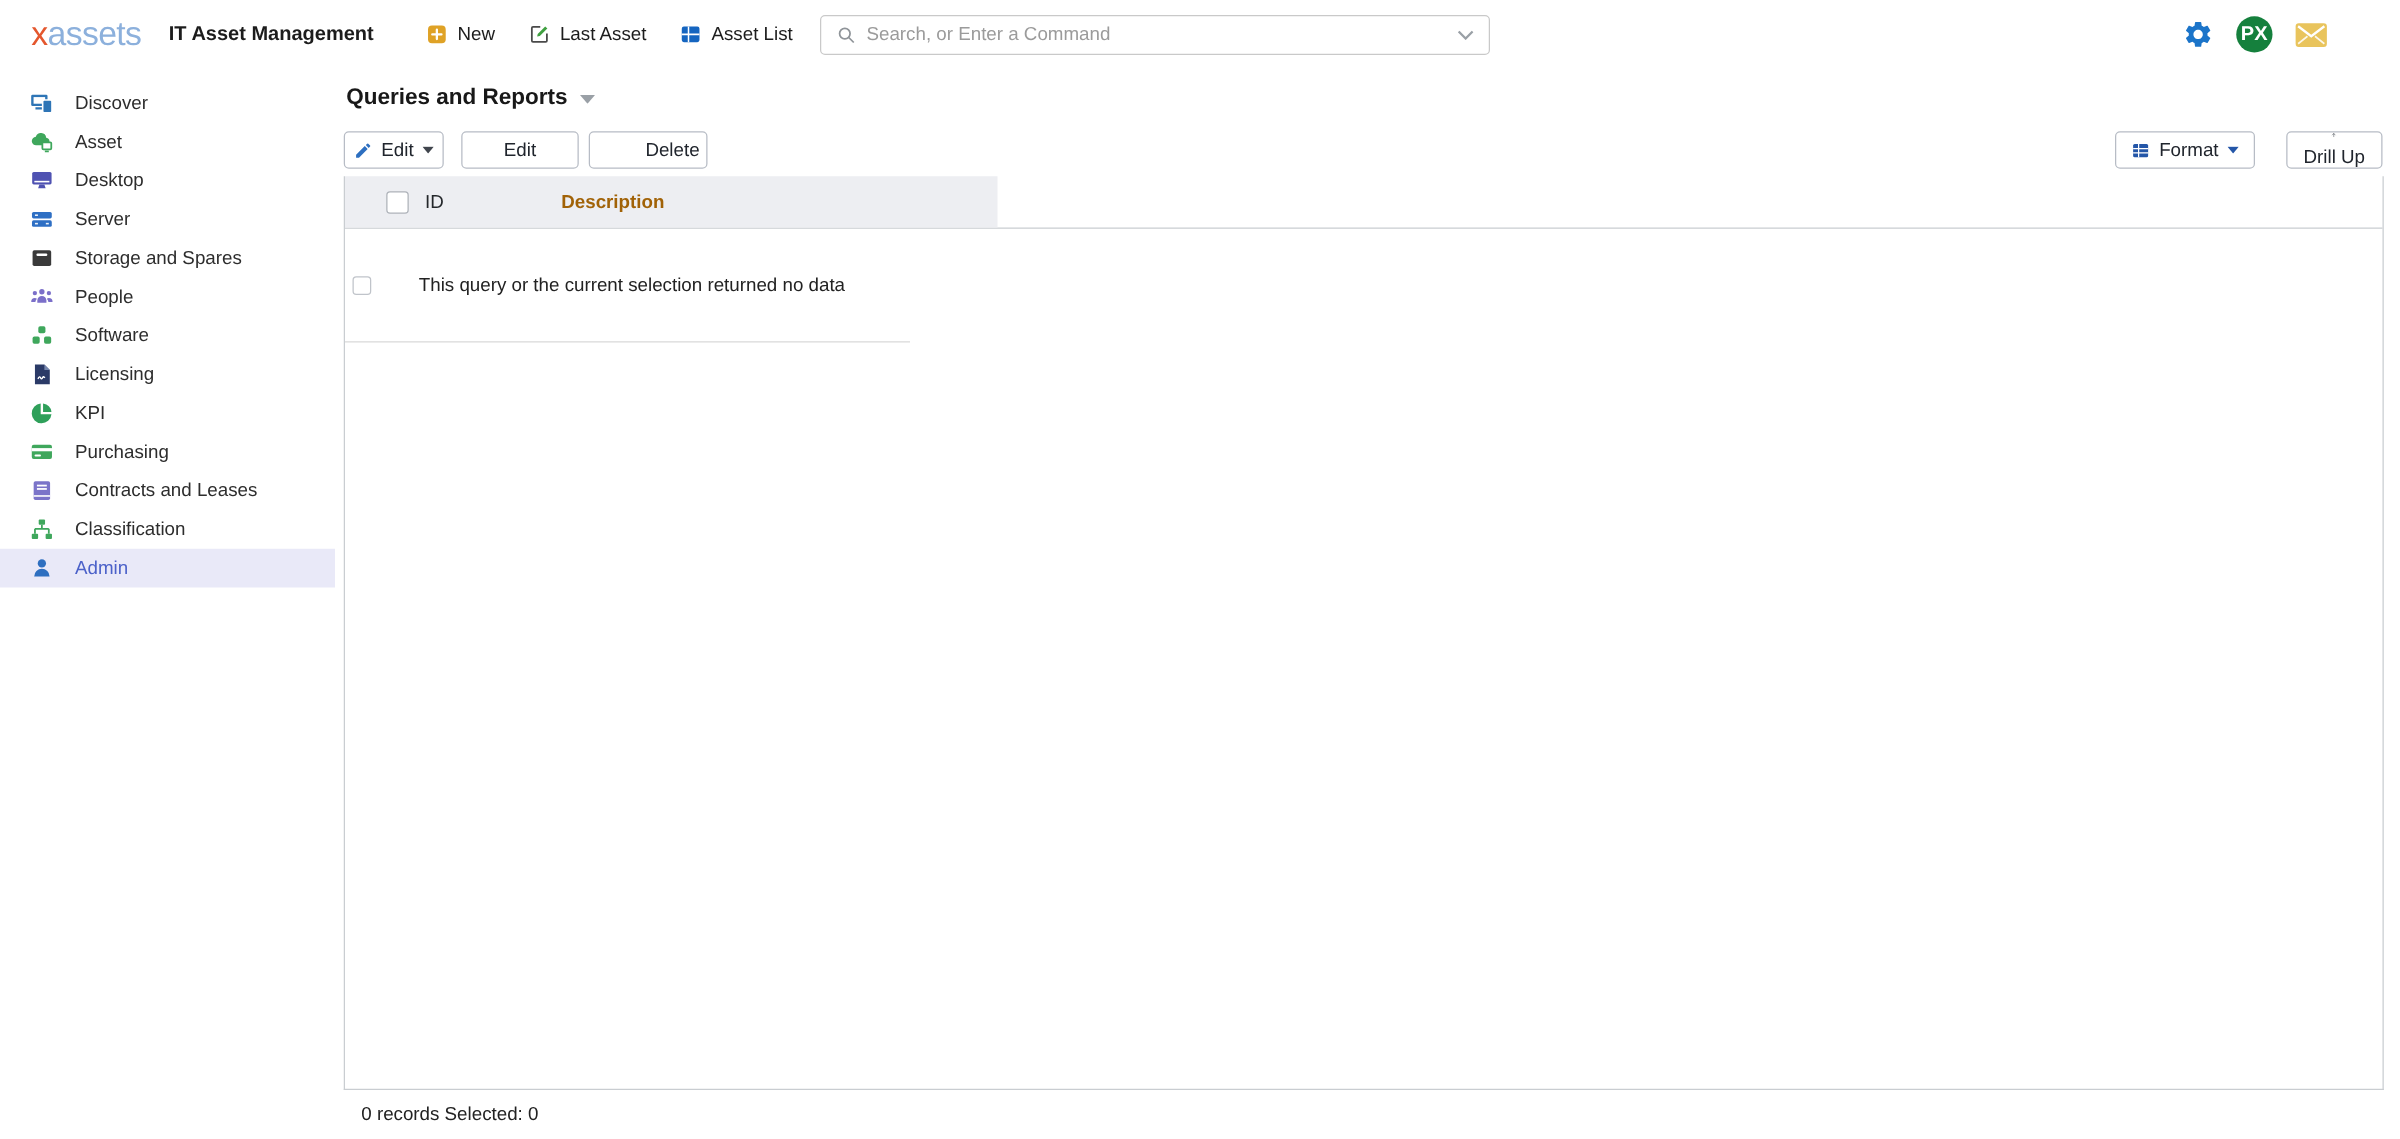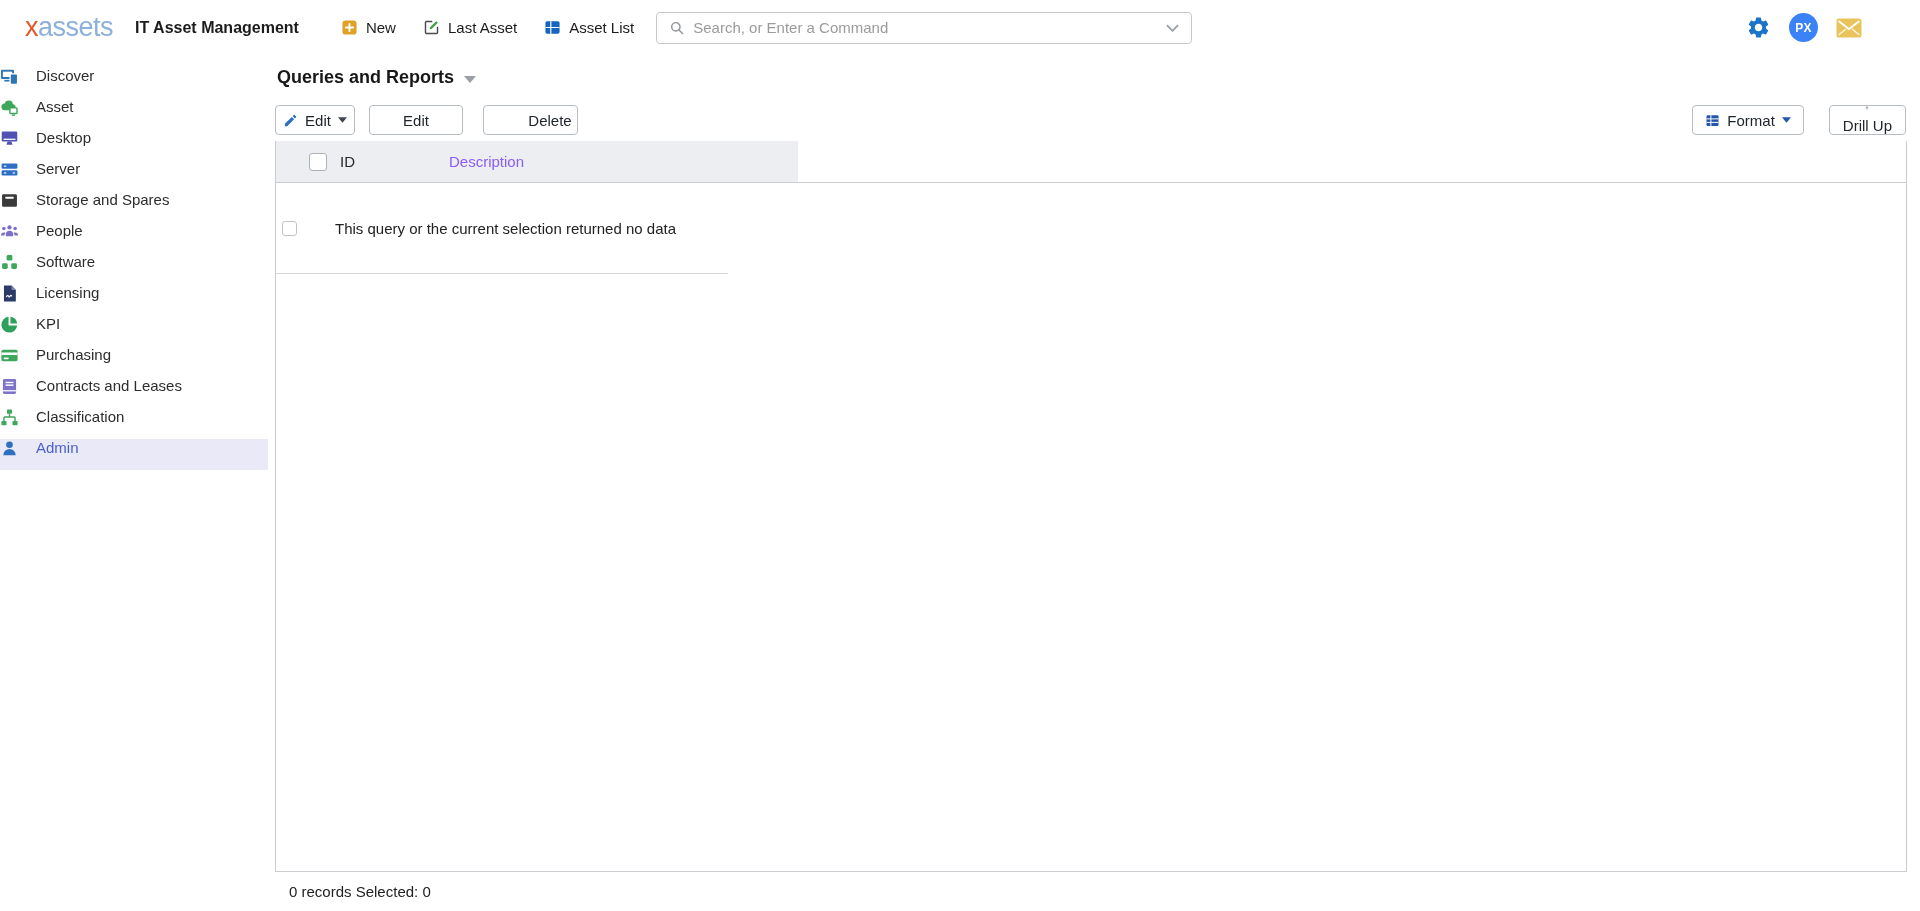--- a/index.html
+++ b/index.html
@@ -17,62 +17,62 @@
   .tb-action svg { width:17px; height:17px; display:block; }
   .searchbox { margin-left:22px; width:536px; height:32px; border:1px solid #c9c9c9; border-radius:4px;
     display:flex; align-items:center; padding:0 12px; background:#fff; }
   .searchbox svg.mag { width:16px; height:16px; flex:0 0 auto; }
   .searchbox input { border:none; outline:none; flex:1; margin-left:8px; font-size:15px;
     font-family:inherit; color:#333; }
   .searchbox input::placeholder { color:#9b9b9b; }
   .searchbox .sb-chev { width:13px; height:8px; flex:0 0 auto; cursor:pointer; }
   .topbar-right { margin-left:auto; margin-right:58px; display:flex; align-items:center; gap:18px; }
   .gear { width:25px; height:25px; cursor:pointer; }
-  .avatar { width:29px; height:29px; border-radius:50%; background:#3b82f6; color:#fff;
-    font-size:12px; font-weight:700; display:flex; align-items:center; justify-content:center;
+  .avatar { width:29px; height:29px; border-radius:50%; background:#15803d; color:#fff;
+    font-size:16px; font-weight:700; display:flex; align-items:center; justify-content:center;
     letter-spacing:.3px; cursor:pointer; }
   .mail { width:26px; height:20px; cursor:pointer; }
 
   
   .sidebar { position:absolute; left:0; top:55px; width:268px; bottom:0; padding-top:12px; }
-  .side-item { height:31px; display:flex; align-items:flex-start; 
+  .side-item { height:31px; display:flex; align-items:center; padding-left:24px;
     font-size:15px; color:#2d2d2d; cursor:pointer; white-space:nowrap; }
   .side-item .sicon { width:19px; height:19px; margin-right:17px; flex:0 0 auto; display:flex; }
   .side-item .sicon svg { width:19px; height:19px; display:block; }
   .side-item.active { background:#e9e9f8; color:#4b61c9; }
 
   
   .main { position:absolute; left:275px; top:55px; right:0; bottom:0; }
   .title-row { margin-top:11px; margin-left:2px; display:flex; align-items:center; height:22px; }
   .page-title { font-size:18px; font-weight:700; color:#181818; }
   .title-caret { margin-left:10px; margin-top:4px; width:12px; height:7px; cursor:pointer; }
 
   .toolbar-row { margin-top:17px; display:flex; align-items:center; padding-right:14px; }
   .btn { height:30px; border:1px solid #b7bcc5; border-radius:4px; background:#fff;
     display:inline-flex; align-items:center; justify-content:center; gap:7px;
     font-size:15px; font-weight:400; color:#20252d; cursor:pointer; white-space:nowrap;text-align:right; }
   .btn svg { display:block; }
   .btn-editmenu { width:80px; }
   .btn-edit { width:94px; margin-left:14px; }
-  .btn-delete { width:95px; margin-left:20px;padding-left:39px; }
+  .btn-delete { width:95px; margin-left:8px;padding-left:39px; }
   .right-btns { margin-left:auto; display:flex; gap:25px; }
   .btn-format { padding:0 12px; }
   .btn-drillup { padding:0 13px;flex-direction:column; }
   .caret { width:9px; height:6px; }
 
   
   .grid { margin-top:6px; margin-right:13px; height:731px; position:relative;
     border-left:1px solid #c9cdd1; border-right:1px solid #c9cdd1; border-bottom:1px solid #c9cdd1; }
   .grid-header { height:42px; border-bottom:1px solid #c9cdd1; position:relative; }
   .header-band { position:absolute; left:0; top:0; bottom:0; width:522px; background:#edeef2;
     display:flex; align-items:center;padding-left:27px; }
   .cb-cell { width:37px; padding-left:6px; }
   .checkbox { width:18px; height:18px; background:#fff; border:1px solid #aeb2b9; border-radius:3px; cursor:pointer; }
   .col-id { width:109px; font-size:15px; color:#24272b; cursor:pointer; }
-  .col-desc { font-size:15px; color:#8b5cf6; cursor:pointer; }
+  .col-desc { font-size:15px; color:#a16207; cursor:pointer;font-weight:bold; }
   .empty-row { width:452px; height:91px; border-bottom:1px solid #d9d9d9; display:flex; align-items:center; }
   .empty-row .checkbox { width:15px; height:15px; margin-left:6px; border-color:#c0c4ca; }
   .empty-msg { margin-left:38px; font-size:15px; color:#222; }
 
   .status-row { margin-top:11px; margin-left:14px; font-size:15px; color:#222; }
 </style>
 </head>
 <body>
 
 <div class="topbar">

